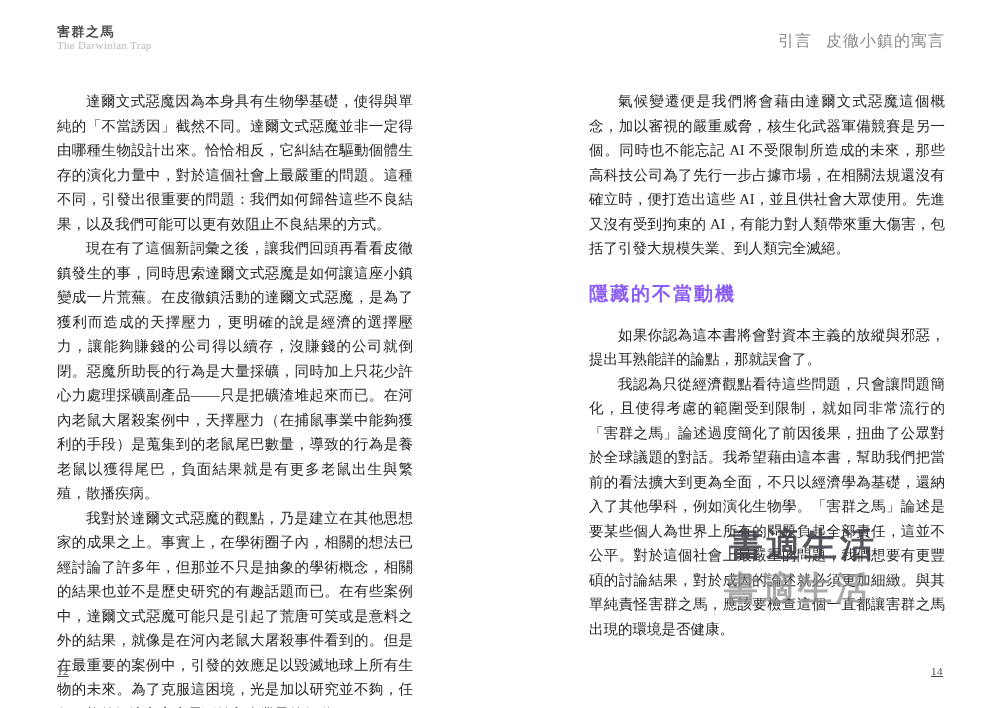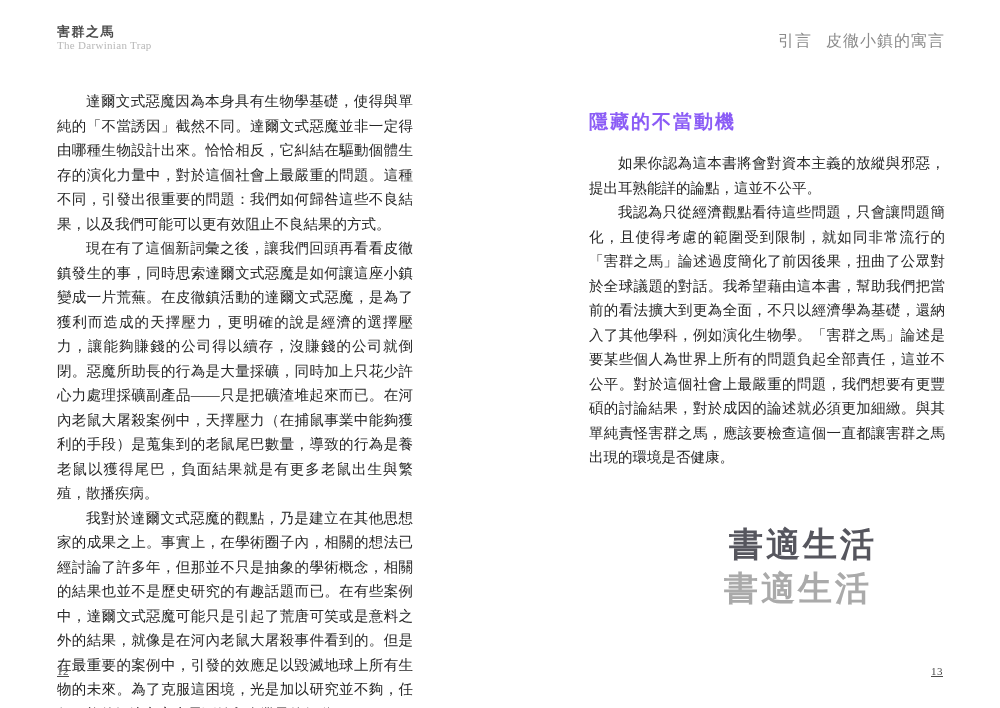--- a/index.html
+++ b/index.html
@@ -94,21 +94,22 @@
   <p>我對於達爾文式惡魔的觀點，乃是建立在其他思想家的成果之上。事實上，在學術圈子內，相關的想法已經討論了許多年，但那並不只是抽象的學術概念，相關的結果也並不是歷史研究的有趣話題而已。在有些案例中，達爾文式惡魔可能只是引起了荒唐可笑或是意料之外的結果，就像是在河內老鼠大屠殺事件看到的。但是在最重要的案例中，引發的效應足以毀滅地球上所有生物的未來。為了克服這困境，光是加以研究並不夠，任何可能的解決方案也需要納入企業界的行動。</p>
 </div>
 
 <div class="page-num page-num-left">12</div>
 
 <div class="header-right">
   <span class="section-label">引言</span><span class="chapter-title">皮徹小鎮的寓言</span>
 </div>
 
 <div class="text-col right-col">
+  <p>氣候變遷便是我們將會藉由達爾文式惡魔這個概念，加以審視的嚴重威脅，核生化武器軍備競賽是另一個。同時也不能忘記 AI 不受限制所造成的未來，那些高科技公司為了先行一步占據市場，在相關法規還沒有確立時，便打造出這些 AI，並且供社會大眾使用。先進又沒有受到拘束的 AI，有能力對人類帶來重大傷害，包括了引發大規模失業、到人類完全滅絕。</p>
   <div class="section-heading">隱藏的不當動機</div>
-  <p>如果你認為這本書將會對資本主義的放縱與邪惡，提出耳熟能詳的論點，這並不公平。</p>
+  <p>如果你認為這本書將會對資本主義的放縱與邪惡，提出耳熟能詳的論點，那就誤會了。</p>
   <p>我認為只從經濟觀點看待這些問題，只會讓問題簡化，且使得考慮的範圍受到限制，就如同非常流行的「害群之馬」論述過度簡化了前因後果，扭曲了公眾對於全球議題的對話。我希望藉由這本書，幫助我們把當前的看法擴大到更為全面，不只以經濟學為基礎，還納入了其他學科，例如演化生物學。「害群之馬」論述是要某些個人為世界上所有的問題負起全部責任，這並不公平。對於這個社會上最嚴重的問題，我們想要有更豐碩的討論結果，對於成因的論述就必須更加細緻。與其單純責怪害群之馬，應該要檢查這個一直都讓害群之馬出現的環境是否健康。</p>
 </div>
 
 <div class="watermark wm-primary">書適生活</div>
 <div class="watermark wm-secondary">書適生活</div>
 
-<div class="page-num page-num-right">13</div>
+<div class="page-num page-num-right">14</div>
 
 </body></html>

